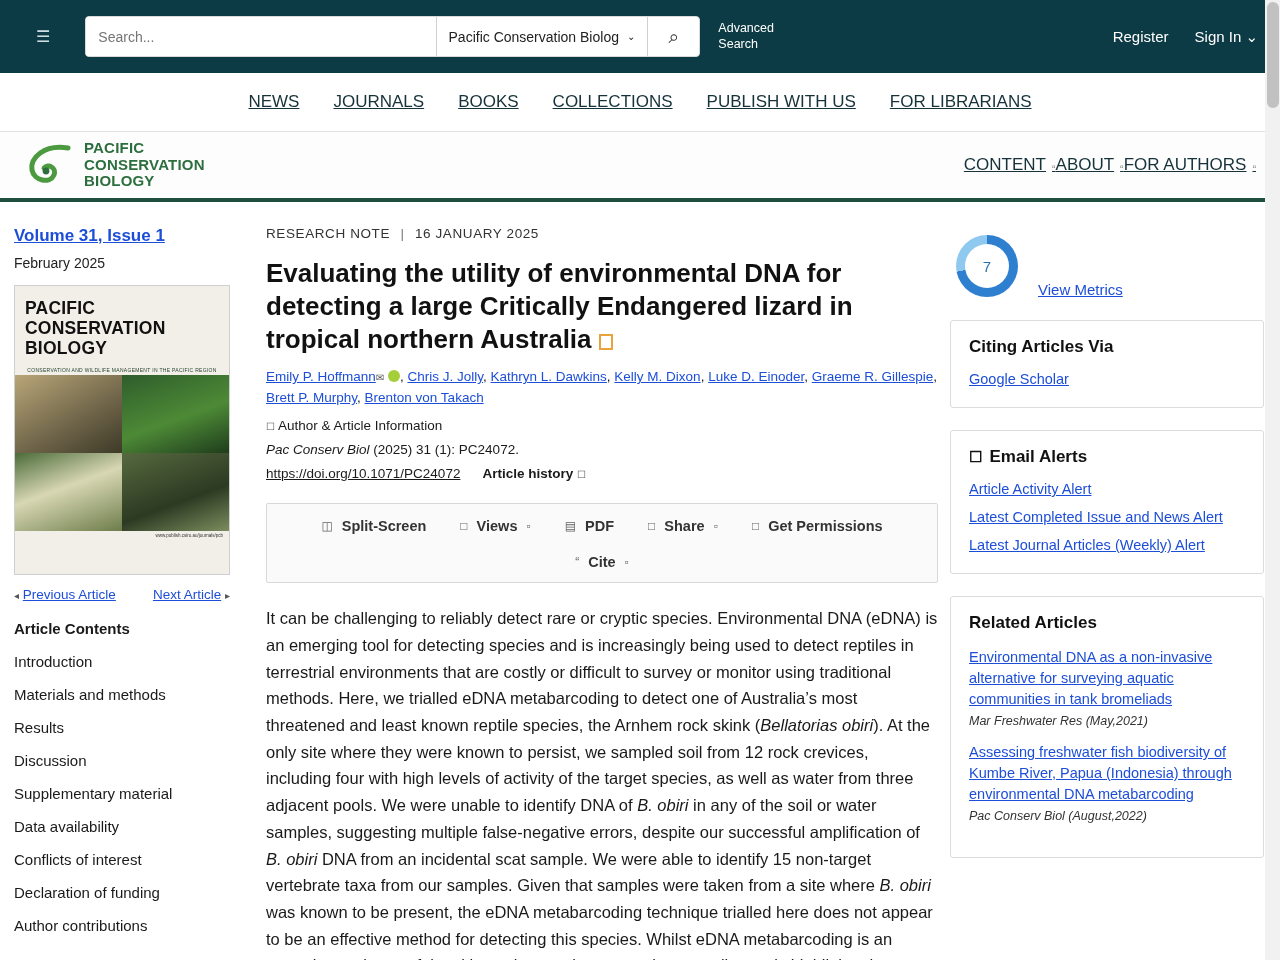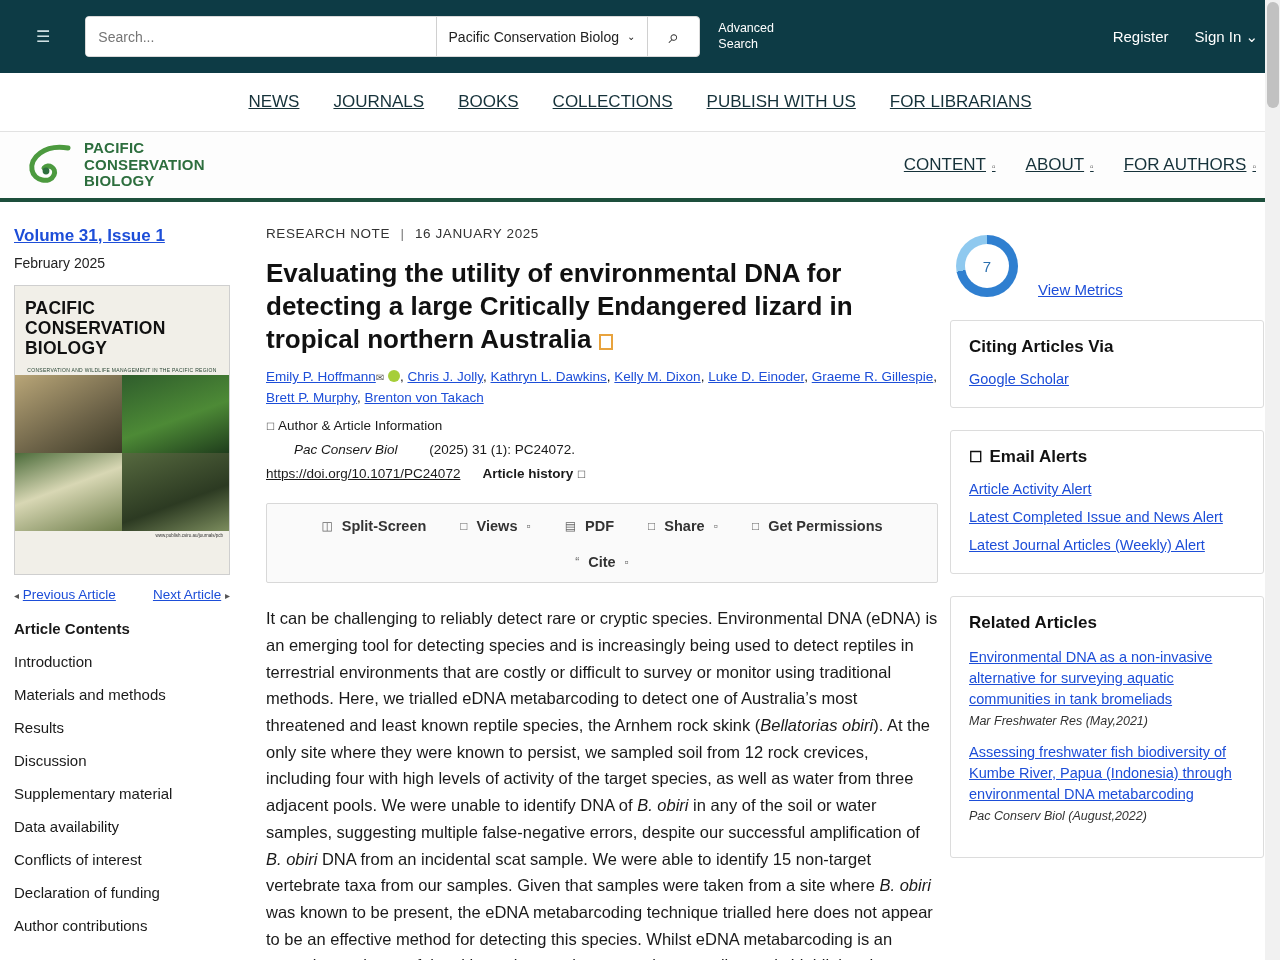--- a/index.html
+++ b/index.html
@@ -61,21 +61,21 @@
   
   .journalbar {
     height:70px; background:#fdfdfd; display:flex; align-items:center;
     padding:0 24px; border-bottom:4px solid #1d4f3c;
   }
   .jlogo { display:flex; align-items:center; gap:10px; }
   .jlogo-title {
     color:#2d6e3e; font-weight:700; font-size:15px; line-height:1.12;
     letter-spacing:.2px;
   }
-  .jnav { margin-left:auto; display:flex; align-items:center; gap:30px; }
+  .jnav { margin-left:auto; display:flex; align-items:center; }
   .jnav a { font-size:17px; color:#16323a; text-decoration:underline; }
   .jnav .sq { font-size:10px; margin-left:6px; color:#444; }
 
   
   .layout { display:flex; padding:16px 0 0 0; }
   .col-left { width:250px; padding:8px 20px 0 14px; }
   .col-mid  { width:700px; padding:8px 12px 0 16px; }
   .col-right{ width:330px; padding:8px 16px 0 0; }
 
   
@@ -119,21 +119,21 @@
   .authors { font-size:13.5px; line-height:1.55; }
   .authors a { text-decoration:underline; }
   .orcid {
     display:inline-block; width:12px; height:12px; border-radius:50%;
     background:#a6ce39; vertical-align:-1px;
   }
   .handling { font-size:13.5px; margin-top:7px; }
   .handling b { font-weight:700; }
   .aai { font-size:13.5px; margin-top:9px; }
   .cite-line { font-size:13.5px; margin-top:9px; font-style:italic; }
-  .cite-line span { font-style:normal;margin-left:28px; }
+  .cite-line span { font-style:normal; }
   .doiline { font-size:13.5px; margin-top:9px; display:flex; gap:22px; align-items:center;}
   .doiline a { color:#1a1a1a; }
 
   .toolbar {
     margin-top:22px; border:1px solid #d8d8d8; background:#fafafa;
     padding:14px 10px 12px 10px; border-radius:2px;
   }
   .toolrow { display:flex; justify-content:center; gap:34px; flex-wrap:wrap; }
   .toolrow2 { display:flex; justify-content:center; gap:34px; margin-top:20px; }
   .tool { font-size:14.5px; font-weight:700; color:#333; display:flex; align-items:center; gap:9px; }

